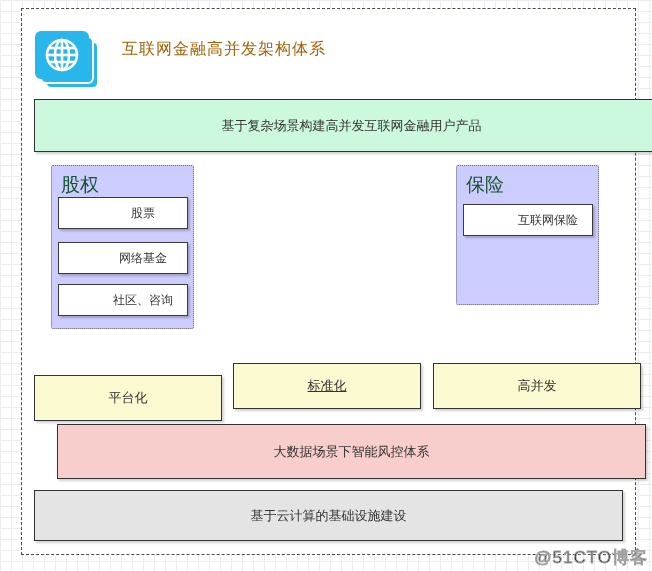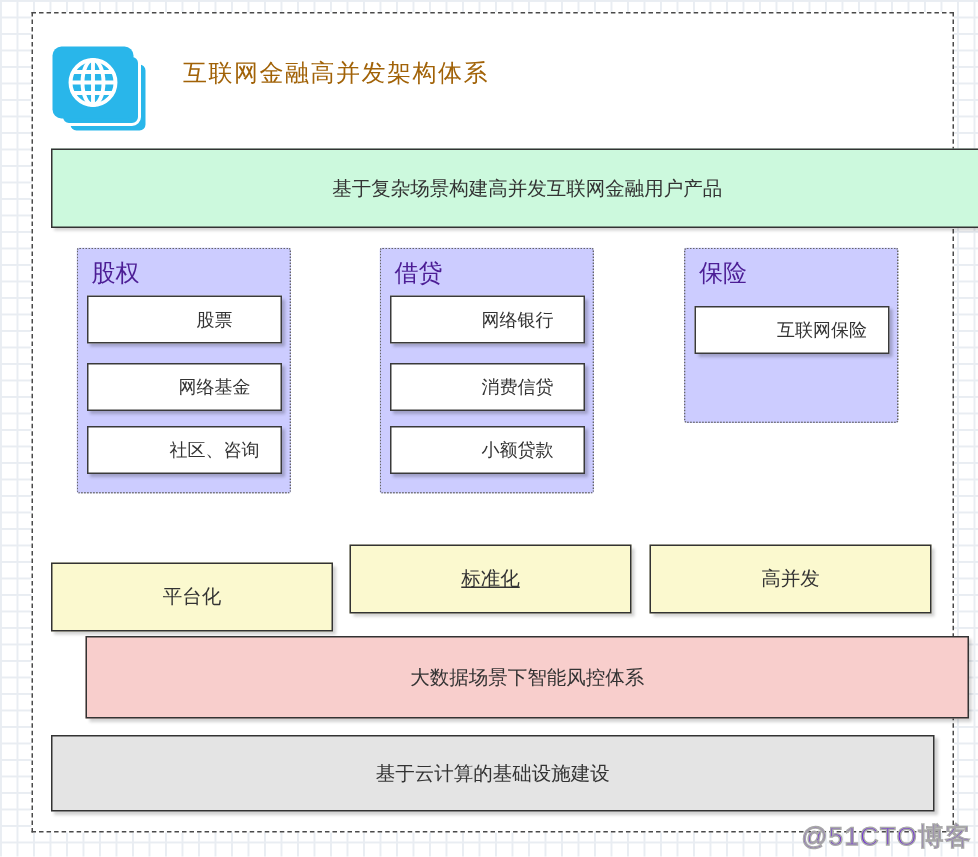--- a/index.html
+++ b/index.html
@@ -23,36 +23,36 @@
     display:flex;align-items:center;height:58px;
   }
   .bar{
     border:1px solid #333;display:flex;align-items:center;justify-content:center;
     font-size:13px;box-shadow:2px 2px 2px rgba(0,0,0,0.18);text-align:center;
   }
   .group{
     background:#ccccff;border:1px dotted #666;border-radius:2px;
   }
   .group-name{
-    position:absolute;left:9px;top:6px;font-size:16px;color:#4c1d95;
+    position:absolute;left:9px;top:6px;font-size:19px;color:#14532d;
   }
   .item{
     position:absolute;left:6px;width:130px;height:32px;background:#fff;
     border:1px solid #3a3a3a;display:flex;align-items:center;justify-content:center;
     font-size:12px;box-shadow:2px 2px 2px rgba(0,0,0,0.22);box-sizing:border-box;padding-left:40px;
   }
   .cap{background:#fbf9cf;}
   .icon-stack{width:64px;height:58px;}
   .icon-layer{
     position:absolute;width:54px;height:48px;border-radius:6px;
     background:#29b6ea;border:2px solid #fff;box-sizing:border-box;
   }
   .watermark{
     right:4px;bottom:2px;font-size:17px;letter-spacing:1px;
-    color:#6d28d9;-webkit-text-stroke:1px #a8a8a8;
+    color:#000000;-webkit-text-stroke:1px #a8a8a8;
   }
 </style>
 </head>
 <body>
 
 <div class="abs card">
 
   <div class="abs icon-stack" style="left:13px;top:22px;">
     <div class="icon-layer" style="left:10px;top:10px;"></div>
     <div class="icon-layer" style="left:5px;top:5px;"></div>
@@ -73,35 +73,29 @@
 
   <div class="abs bar" style="left:12px;top:90px;width:635px;height:53px;background:#ccf9dd;">基于复杂场景构建高并发互联网金融用户产品</div>
 
   <div class="abs group" style="left:29px;top:156px;width:143px;height:164px;">
     <div class="group-name">股权</div>
     <div class="item" style="top:31px;">股票</div>
     <div class="item" style="top:76px;">网络基金</div>
     <div class="item" style="top:118px;">社区、咨询</div>
   </div>
 
-  <div class="abs group" style="left:231px;top:156px;width:143px;height:164px;">
-    <div class="group-name">借贷</div>
-    <div class="item" style="top:31px;">网络银行</div>
-    <div class="item" style="top:76px;">消费信贷</div>
-    <div class="item" style="top:118px;">小额贷款</div>
-  </div>
 
-  <div class="abs group" style="left:434px;top:156px;width:143px;height:117px;">
+  <div class="abs group" style="left:434px;top:156px;width:143px;height:140px;">
     <div class="group-name">保险</div>
     <div class="item" style="top:38px;">互联网保险</div>
   </div>
 
   <div class="abs bar cap" style="left:12px;top:354px;width:188px;height:46px;margin-top:12px;">平台化</div>
   <div class="abs bar cap" style="left:211px;top:354px;width:188px;height:46px;text-decoration:underline;">标准化</div>
-  <div class="abs bar cap" style="left:411px;top:354px;width:188px;height:46px;text-align:right;">高并发</div>
+  <div class="abs bar cap" style="left:411px;top:354px;width:208px;height:46px;text-align:right;">高并发</div>
 
   <div class="abs bar" style="left:3px;top:415px;width:589px;height:55px;background:#f8cecc;margin-left:32px;">大数据场景下智能风控体系</div>
 
   <div class="abs bar" style="left:12px;top:481px;width:589px;height:51px;background:#e4e4e4;">基于云计算的基础设施建设</div>
 
 </div>
 
 <div class="abs watermark">@51CTO博客</div>
 
 </body></html>

